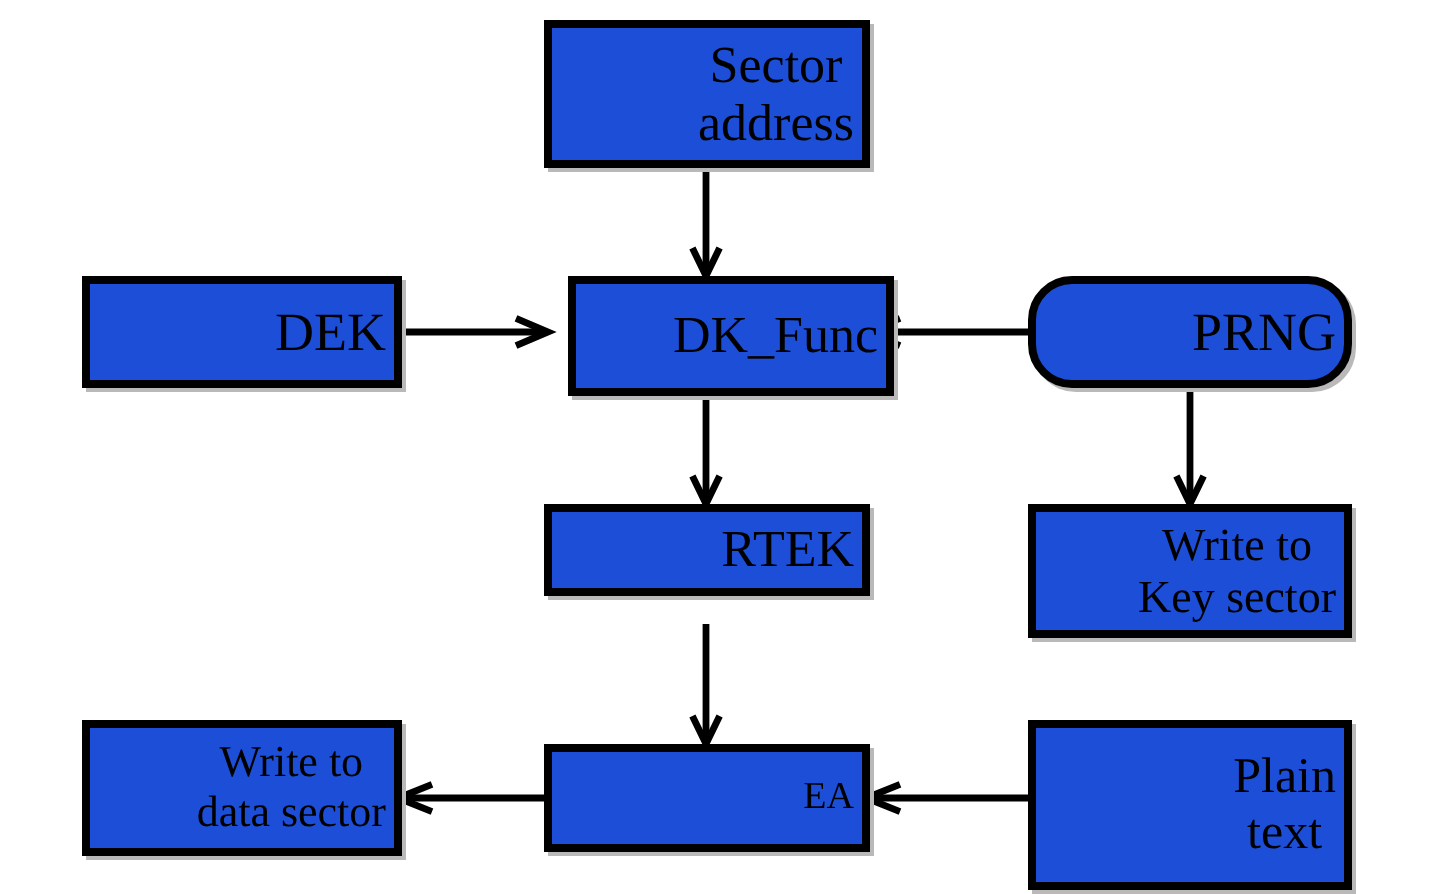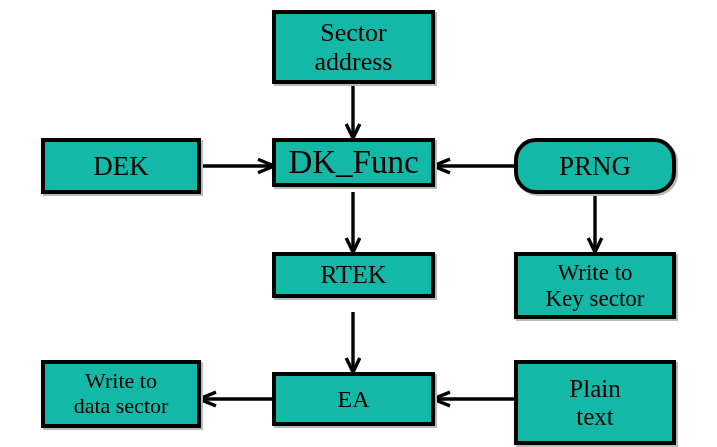--- a/index.html
+++ b/index.html
@@ -11,45 +11,45 @@
     position: relative;
     width: 717px;
     height: 447px;
     background: #ffffff;
     overflow: hidden;
     font-family: "Liberation Serif", "DejaVu Serif", serif;
   }
   .node {
     position: absolute;
     box-sizing: border-box;
-    background: #14b8a6;
+    background: #1d4ed8;
     border: 4px solid #000000;
     box-shadow: 2px 2px 0 0 #b9b9b9;
     display: flex;
     align-items: center;
-    justify-content: center;
+    justify-content: flex-end;
     text-align: center;
     color: #000000;
     line-height: 1.12;
     z-index: 3;
   }
   .node .label {
     display: block;
     padding: 0 4px;
     white-space: pre-line;
   }
   
   #node-sector-address { left: 272px; top: 10px;  width: 163px; height: 74px;  font-size: 26px; }
   #node-dek            { left: 41px;  top: 138px; width: 160px; height: 56px;  font-size: 27px; }
-  #node-dk-func        { left: 272px; top: 138px; width: 163px; height: 49px;  font-size: 33px; }
+  #node-dk-func        { left: 284px; top: 138px; width: 163px; height: 60px;  font-size: 26px; }
   #node-prng           { left: 514px; top: 138px; width: 162px; height: 56px;  font-size: 27px; border-radius: 22px; }
   #node-rtek           { left: 272px; top: 252px; width: 163px; height: 46px;  font-size: 26px; }
   #node-write-key      { left: 514px; top: 252px; width: 162px; height: 67px;  font-size: 23px; }
   #node-write-data     { left: 41px;  top: 360px; width: 160px; height: 68px;  font-size: 22px; }
-  #node-ea             { left: 272px; top: 372px; width: 163px; height: 54px;  font-size: 24px; }
+  #node-ea             { left: 272px; top: 372px; width: 163px; height: 54px;  font-size: 19px; }
   #node-plain-text     { left: 514px; top: 360px; width: 162px; height: 85px;  font-size: 25px; }
 
   
   .edge {
     position: absolute;
     z-index: 1;
   }
   .edge svg { display: block; overflow: visible; }
   .edge path, .edge line { stroke: #000000; fill: none; }
 </style>

